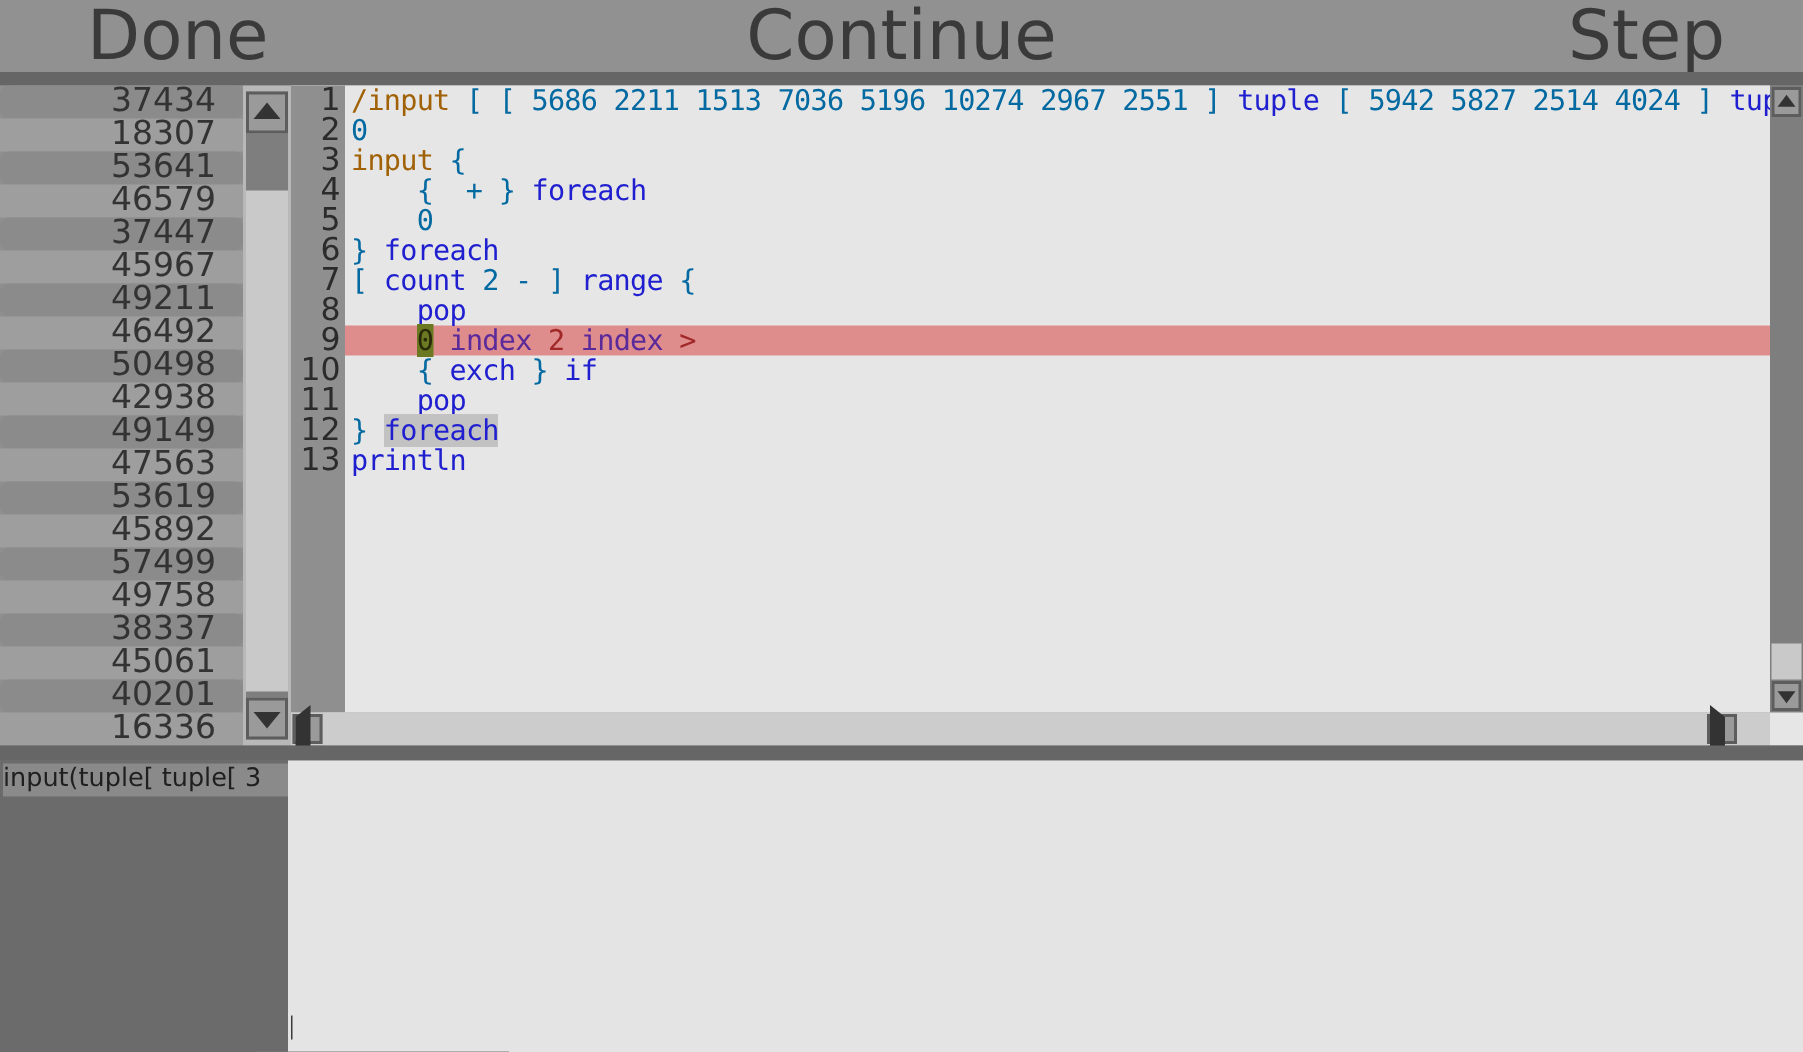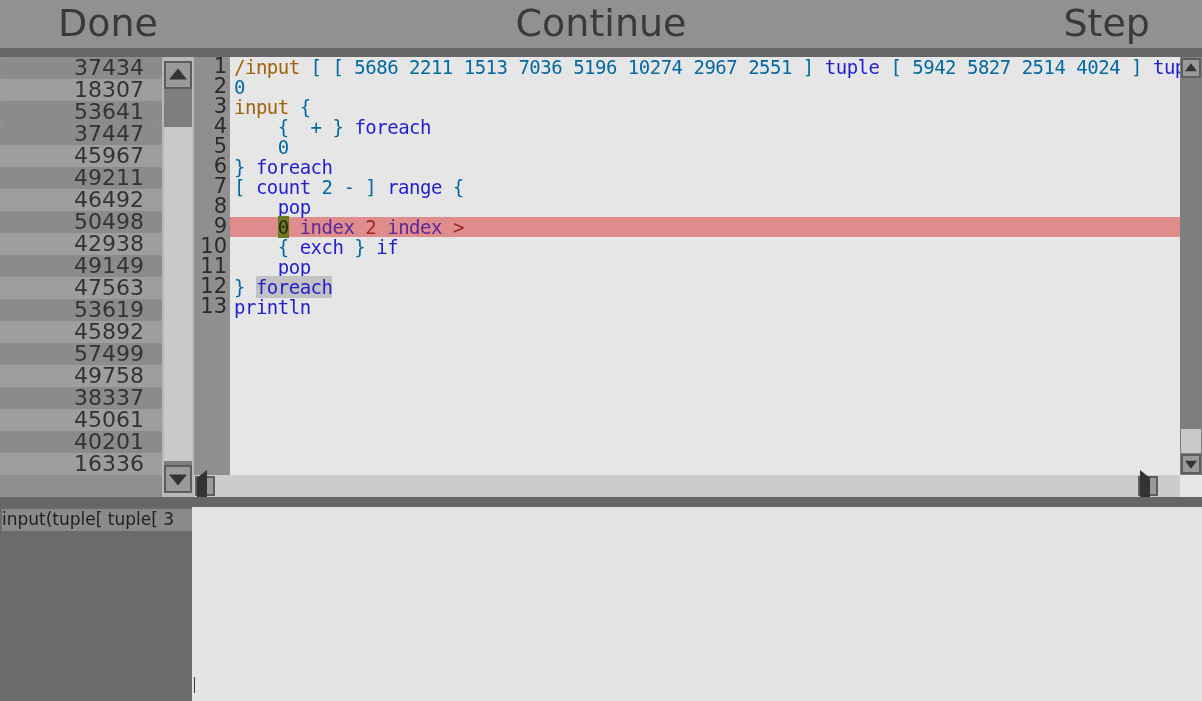--- a/index.html
+++ b/index.html
@@ -28,21 +28,21 @@
     left: 0; top: 48px;
     width: 1202px; height: 9px;
     background: #666666;
   }
   .tb-btn {
     position: absolute;
     top: 0;
     height: 48px;
     line-height: 46px;
     color: #3a3a3a;
-    font-size: 38px;
+    font-size: 46px;
     font-family: "DejaVu Sans", "Liberation Sans", sans-serif;
     font-weight: 400;
     letter-spacing: 0px;
     white-space: nowrap;
     cursor: pointer;
     user-select: none;
   }
   #btn-done { left: 58px; }
   #btn-continue { left: 0; width: 1202px; text-align: center; }
   #btn-step { right: 52px; }
@@ -326,20 +326,21 @@
   <div class="tb-btn" id="btn-step">Step</div>
 </div>
 <div id="toolbar-underline"></div>
 
 <div id="main">
 
   <div id="stack-panel">
       <div class="stack-row norm">37434</div>
       <div class="stack-row alt">18307</div>
       <div class="stack-row norm">53641</div>
+      <div class="stack-row alt">46579</div>
       <div class="stack-row norm">37447</div>
       <div class="stack-row alt">45967</div>
       <div class="stack-row norm">49211</div>
       <div class="stack-row alt">46492</div>
       <div class="stack-row norm">50498</div>
       <div class="stack-row alt">42938</div>
       <div class="stack-row norm">49149</div>
       <div class="stack-row alt">47563</div>
       <div class="stack-row norm">53619</div>
       <div class="stack-row alt">45892</div>

